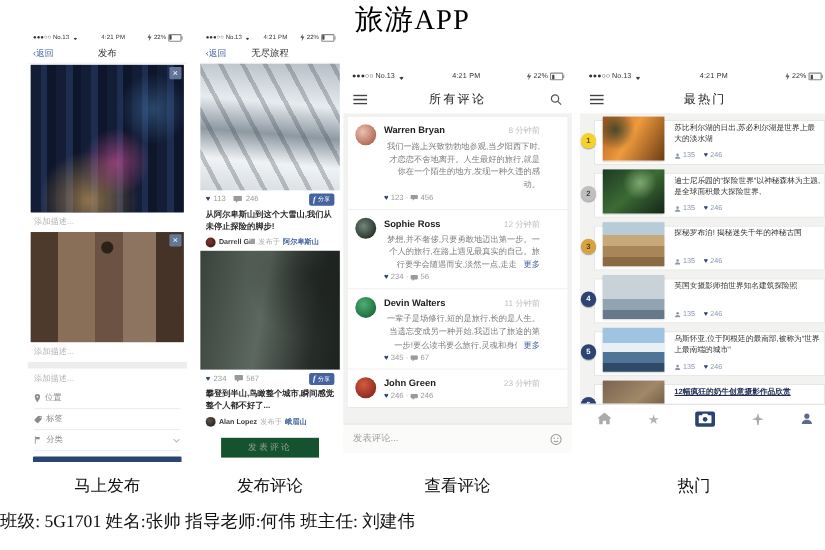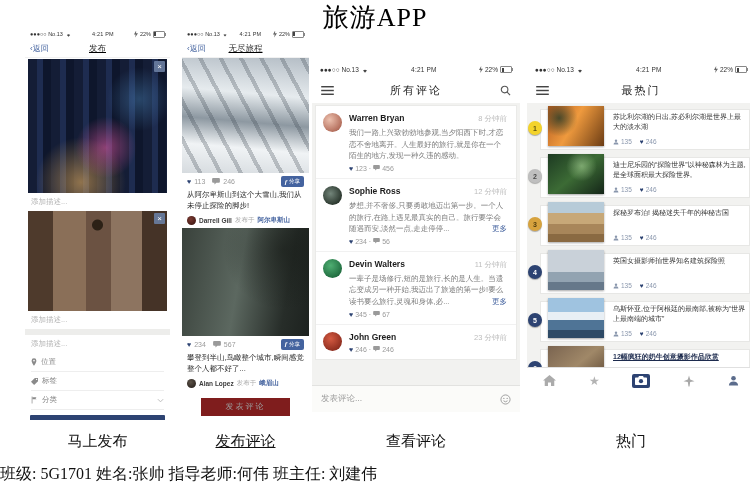--- a/index.html
+++ b/index.html
@@ -21,21 +21,21 @@
   .s3 .sbar,.s4 .sbar{height:15px;font-size:6.5px;padding:0 8px;}
   .sb-l{display:flex;align-items:center;gap:2px;}
   .sb-c{letter-spacing:.2px;}
   .sb-r{display:flex;align-items:center;gap:2px;}
   .batt{position:relative;width:10px;height:5px;border:1px solid #888;border-radius:1px;}
   .batt::after{content:"";position:absolute;right:-2px;top:1px;width:1px;height:3px;background:#888;}
   .batt i{position:absolute;left:.5px;top:.5px;bottom:.5px;width:2px;background:#444;}
   .bolt{width:4px;height:7px;background:#666;clip-path:polygon(55% 0,0 58%,42% 58%,30% 100%,100% 38%,52% 38%);}
 
   
-  .nav{position:relative;height:17px;line-height:17px;border-bottom:1px solid #f1f1f1;text-decoration:underline;}
+  .nav{position:relative;height:17px;line-height:17px;border-bottom:1px solid #f1f1f1;}
   .nav .back{position:absolute;left:5px;font-size:8px;color:#44639f;}
   .nav .ttl{display:block;text-align:center;font-size:8.5px;color:#2e2e2e;}
 
   
   .photo{position:relative;}
   .ph-city{height:134px;margin:1px 3px 0;
     background:
       radial-gradient(circle at 56% 66%, rgba(235,90,165,.55), transparent 26%),
       radial-gradient(circle at 38% 92%, rgba(245,185,95,.55), transparent 30%),
       radial-gradient(circle at 80% 30%, rgba(90,160,220,.35), transparent 22%),
@@ -65,36 +65,36 @@
   .chev{margin-left:auto;}
   .btn-primary{margin:5px 5px 0;height:20px;background:#2d4372;color:#fff;font-size:8.5px;
                display:flex;align-items:center;justify-content:center;border-radius:1px;letter-spacing:2px;}
 
   
   .stats{display:flex;align-items:center;gap:3px;padding:3px 5px 2px;font-size:7px;color:#9a9a9a;}
   .heart{color:#2d4372;font-style:normal;}
   .share-btn{margin-left:auto;background:#44639f;color:#fff;border-radius:2px;
              font-size:5.5px;padding:1.5px 4px;display:flex;align-items:center;gap:2px;}
   .share-f{font:italic bold 7px "Liberation Serif",serif;}
-  .post-text{padding:1px 5px;font-size:7.5px;line-height:1.45;color:#2a2a2a;}
+  .post-text{padding:1px 5px;font-size:7.5px;line-height:1.45;color:#2a2a2a;font-weight:bold;}
   .author{display:flex;align-items:center;gap:3px;padding:3px 5px;font-size:6.5px;color:#3c3c3c;font-weight:bold;}
   .ava{border-radius:50%;flex:none;}
   .author .ava{width:9px;height:9px;}
   .author .by{color:#ababab;font-weight:normal;}
   .author .place{color:#44639f;}
-  .btn-gray{margin:7px 19px 0;height:18px;background:#7f1d1d;color:#9c9c9c;font-size:8px;
+  .btn-gray{margin:7px 19px 0;height:18px;background:#14532d;color:#9c9c9c;font-size:8px;
             display:flex;align-items:center;justify-content:center;letter-spacing:2px;}
 
   
   .hdr{position:relative;height:26px;display:flex;align-items:center;padding:0 9px;}
   .hdr .ttl3{position:absolute;left:0;right:0;text-align:center;font-size:11px;color:#222;letter-spacing:2px;}
   .hdr .right{margin-left:auto;position:relative;}
   .list3{position:absolute;top:41px;bottom:26px;left:0;right:0;background:#f2f2f0;padding:2px 3px;overflow:hidden;}
   .card3{background:#fff;border:1px solid #eaeae8;}
-  .cmt{display:flex;padding:7px 9px 6px 7px;border-bottom:1px solid #f1f1f1;}
+  .cmt{display:flex;padding:7px 25px 6px 7px;border-bottom:1px solid #f1f1f1;text-align:right;}
   .cmt:last-child{border-bottom:none;}
   .cmt .ava{width:19px;height:19px;margin-right:7px;}
   .cbody{flex:1;min-width:0;}
   .chead{display:flex;align-items:baseline;}
   .cname{font-size:8.5px;font-weight:bold;color:#1c1c1c;}
   .ctime{margin-left:auto;font-size:7.5px;color:#bdbdbd;}
   .ctext{margin-top:3px;font-size:7.5px;line-height:1.55;color:#7d7d7d;position:relative;}
   .more{position:absolute;right:0;bottom:0;color:#44639f;background:#fff;padding-left:6px;}
   .cstats{margin-top:3px;font-size:7px;color:#9a9a9a;display:flex;align-items:center;gap:2px;}
   .inbar{position:absolute;left:0;right:0;bottom:0;height:26px;background:#fbfbf9;
@@ -130,21 +130,21 @@
   .t4{background:linear-gradient(180deg,#9fc3e0 0 35%,#e8eff5 35% 55%,#4f7496 55% 80%,#2e4a66 80%);}
   .t5{background:linear-gradient(140deg,#7a6450,#a08868 50%,#55402e);}
   .tabbar{position:absolute;left:0;right:0;bottom:0;height:25px;background:#fff;
           border-top:1px solid #e0e0e0;display:flex;align-items:center;justify-content:space-around;}
   .tab-star{font-size:12px;color:#b3b3b3;line-height:1;}
   .cam-tile{width:18px;height:14px;background:#2d4372;border-radius:2px;display:flex;
             align-items:center;justify-content:center;}
 
   
   .cap{position:absolute;top:432px;text-align:center;font:15px "Liberation Serif",serif;color:#111;}
-  .cap1{left:25px;width:145px;} .cap2{left:182px;width:127px;text-decoration:underline;}
+  .cap1{left:25px;width:145px;} .cap2{left:182px;width:127px;}
   .cap3{left:312px;width:208px;} .cap4{left:527px;width:208px;}
   .footer{position:absolute;top:464px;left:0;right:0;
           font:16px "Liberation Serif",serif;color:#111;}
 </style>
 </head>
 <body>
 
 <div class="canvas">
 
   <h1 class="page-title">旅游APP</h1>

